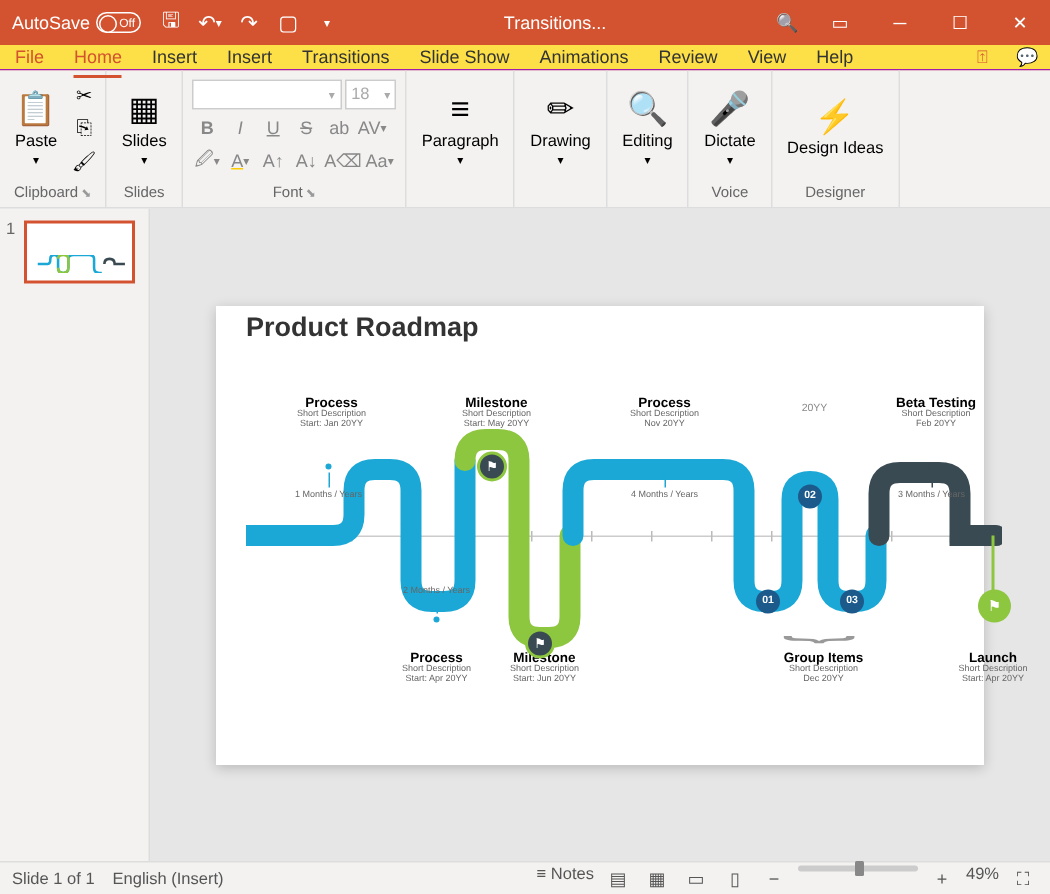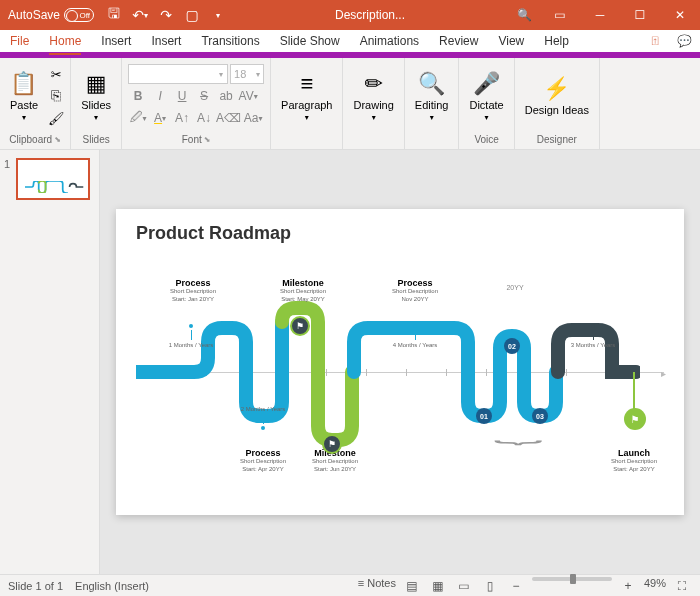--- a/index.html
+++ b/index.html
@@ -8,21 +8,21 @@
 .autosave{display:flex;align-items:center;gap:4px;padding:0 8px}
 .toggle{width:30px;height:14px;border:1px solid #fff;border-radius:7px;position:relative;display:flex;align-items:center;justify-content:flex-end;padding:4px 3px;font-size:8px}
 .toggle::before{content:"";position:absolute;left:1px;top:1px;width:10px;height:10px;border-radius:50%;background:#d35230;border:1px solid #fff}
 .qat{display:flex;align-items:center;gap:2px}
 .qat-btn{width:24px;height:24px;display:flex;align-items:center;justify-content:center;font-size:14px;cursor:pointer}
 .dropdown-arrow{font-size:8px}
 .title-text{flex:1;text-align:center;overflow:hidden;text-overflow:ellipsis;white-space:nowrap;padding:0 4px}
 .search-btn{width:30px;height:30px;display:flex;align-items:center;justify-content:center;cursor:pointer}
 .win-controls{display:flex;margin-left:auto}
 .win-btn{width:40px;height:30px;display:flex;align-items:center;justify-content:center;cursor:pointer}
-.ribbon-tabs{height:28px;background:#ffffff;display:flex;align-items:center;font-size:12px;border-bottom:6px solid #a21caf}
+.ribbon-tabs{height:17px;background:#fde047;display:flex;align-items:center;font-size:12px;border-bottom:1px solid #a21caf}
 .tab{padding:0 10px;height:28px;display:flex;align-items:center;cursor:pointer;color:#333}
 .tab.file{color:#d35230}
 .tab.active{color:#d35230;position:relative}
 .tab.active::after{content:"";position:absolute;bottom:0;left:10px;right:10px;height:2px;background:#d35230}
 .tab-right{margin-left:auto;display:flex}
 .tab-icon{width:30px;height:28px;display:flex;align-items:center;justify-content:center;cursor:pointer;color:#d35230}
 .ribbon{background:#f3f2f1;height:92px;display:flex;border-bottom:1px solid #ddd}
 .group{display:flex;flex-direction:column;border-right:1px solid #ddd;padding:2px 4px}
 .group-content{flex:1;display:flex;align-items:flex-start;gap:2px}
 .group-label{font-size:10px;color:#666;text-align:center;padding:2px 0;display:flex;align-items:center;justify-content:center;gap:2px}
@@ -37,21 +37,21 @@
 .size-combo{width:34px;height:20px;border:1px solid #ccc;background:#fff;font-size:11px;padding:0 3px;color:#aaa;display:flex;align-items:center;justify-content:space-between}
 .fmt-btn{min-width:20px;height:20px;display:flex;align-items:center;justify-content:center;cursor:pointer;font-size:12px;color:#888}
 .body-area{flex:1;display:flex;background:#e6e6e6;overflow:hidden}
 .thumbnail-panel{width:100px;background:#f3f2f1;padding:8px 4px;border-right:1px solid #ddd}
 .thumb-wrap{display:flex;gap:4px}
 .thumb-num{font-size:11px;color:#666;width:8px}
 .thumb{width:74px;height:42px;background:#fff;border:2px solid #d35230;position:relative;overflow:hidden}
 .thumb-content{position:absolute;inset:3px;font-size:3px}
 .thumb-wave{position:absolute;top:18px;left:4px;right:4px;height:12px}
 .canvas-area{flex:1;display:flex;align-items:center;justify-content:center;position:relative;overflow:hidden}
-.slide{width:568px;height:306px;background:#fff;box-shadow:0 2px 8px rgba(0,0,0,.2);position:relative;padding:14px 20px}
+.slide{width:512px;height:306px;background:#fff;box-shadow:0 2px 8px rgba(0,0,0,.2);position:relative;padding:4px 20px}
 .slide-title{font-size:18px;font-weight:600;color:#333;margin-bottom:6px}
 .roadmap{position:relative;height:240px}
 .rm-item{position:absolute;text-align:center;font-size:8px}
 .rm-item .t{font-weight:600;font-size:9px}
 .rm-item .d{font-size:6px;color:#666;line-height:1.3}
 .axis{position:absolute;top:122px;left:0;right:0;height:1px;background:#ccc}
 .tick{position:absolute;top:119px;width:1px;height:7px;background:#bbb}
 .arrow-end{position:absolute;top:118px;right:-2px;font-size:10px;color:#bbb}
 .duration{position:absolute;font-size:6px;color:#666;text-align:center;display:flex;flex-direction:column;align-items:center;gap:2px}
 .duration .line{width:1px;height:10px;background:#1ba8d6}
@@ -78,21 +78,21 @@
   </div>
   <div class="qat">
     <div class="qat-btn">🖫</div>
     <div class="qat-btn">↶<span class="dropdown-arrow">▾</span></div>
     <div class="qat-btn">↷</div>
     <div class="qat-btn">▢</div>
     <div class="qat-btn">
         <span class="dropdown-arrow">▾</span>
       </div>
   </div>
-  <div class="title-text">Description...</div>
+  <div class="title-text">Transitions...</div>
   <div class="search-btn">🔍</div>
   <div class="win-controls">
     <div class="win-btn">▭</div>
     <div class="win-btn">─</div>
     <div class="win-btn">☐</div>
     <div class="win-btn">✕</div>
   </div>
 </div>
 
 <div class="ribbon-tabs">
@@ -294,30 +294,40 @@
             <div class="t">Milestone</div>
             <div class="d">Short Description</div>
             <div class="d">Start: May 20YY</div>
           </div>
         <div class="rm-item" style="left:244px;top:28px;width:70px">
             <div class="t">Process</div>
             <div class="d">Short Description</div>
             <div class="d">Nov 20YY</div>
           </div>
         <div class="rm-item" style="left:364px;top:34px;width:30px;font-size:7px;color:#888">20YY</div>
+        <div class="rm-item" style="left:420px;top:28px;width:80px">
+            <div class="t">Beta Testing</div>
+            <div class="d">Short Description</div>
+            <div class="d">Feb 20YY</div>
+          </div>
 
         <div class="rm-item" style="left:92px;top:198px;width:70px">
             <div class="t">Process</div>
             <div class="d">Short Description</div>
             <div class="d">Start: Apr 20YY</div>
           </div>
         <div class="rm-item" style="left:164px;top:198px;width:70px">
             <div class="t">Milestone</div>
             <div class="d">Short Description</div>
             <div class="d">Start: Jun 20YY</div>
+          </div>
+        <div class="rm-item" style="left:340px;top:198px;width:90px">
+            <div class="t">Group Items</div>
+            <div class="d">Short Description</div>
+            <div class="d">Dec 20YY</div>
           </div>
         <div class="rm-item" style="left:468px;top:198px;width:60px">
             <div class="t">Launch</div>
             <div class="d">Short Description</div>
             <div class="d">Start: Apr 20YY</div>
           </div>
 
         <div class="duration" style="left:24px;top:74px;width:62px">
             <div class="dot"></div>
             <div class="line"></div>

